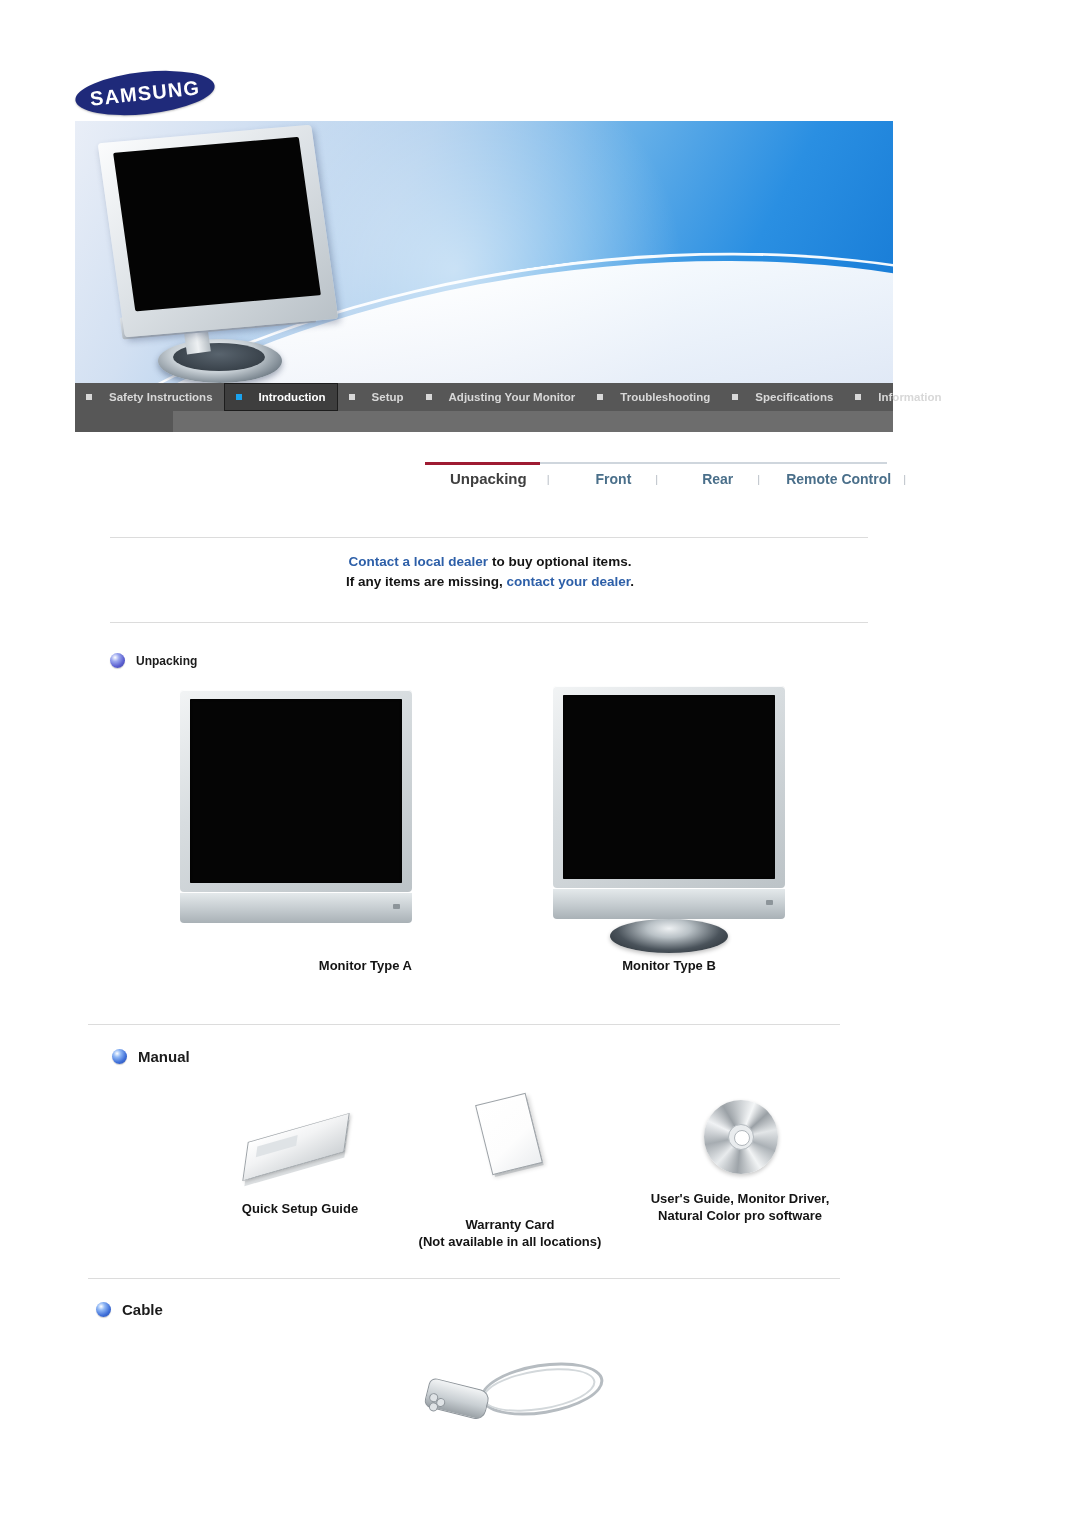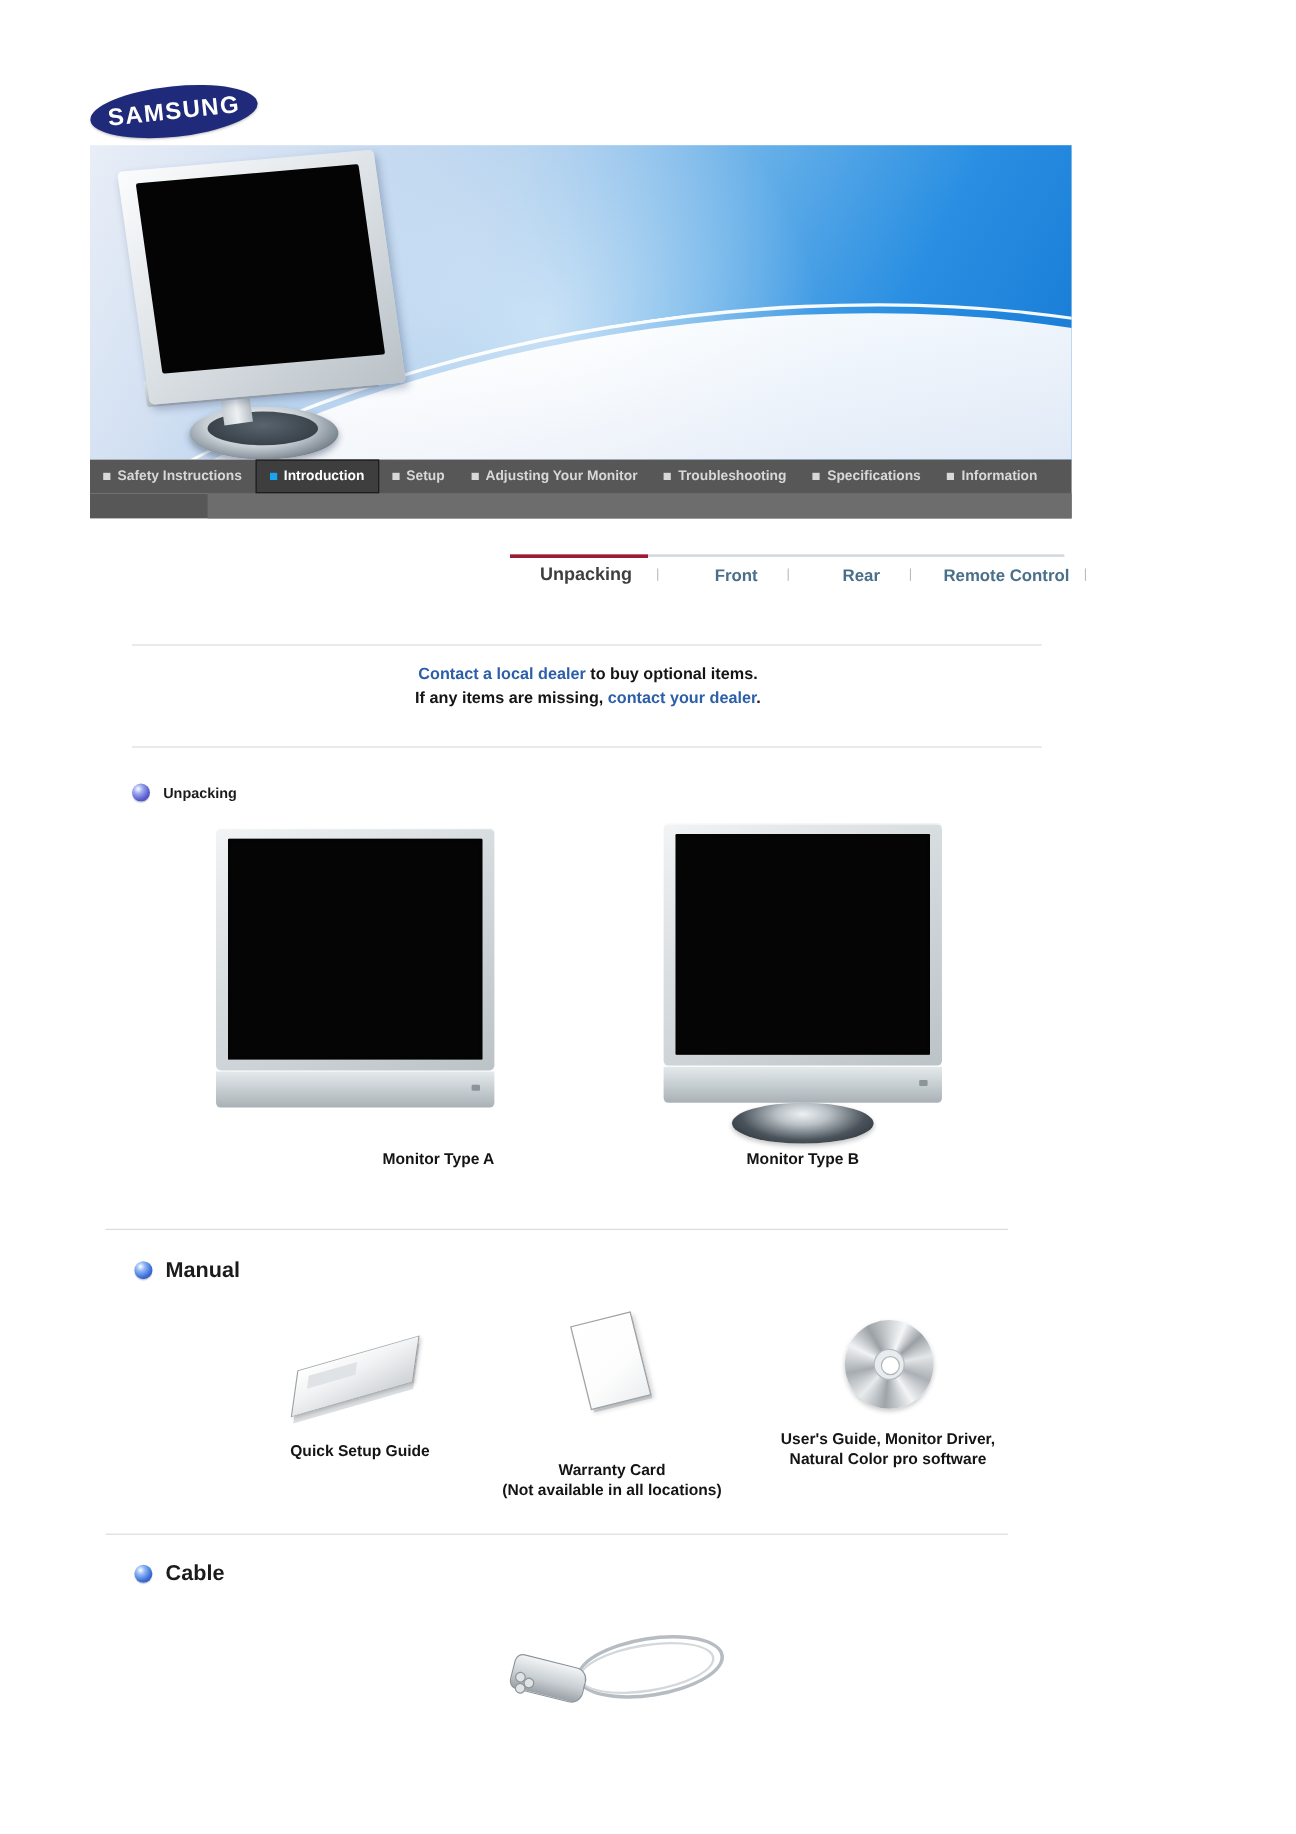--- a/index.html
+++ b/index.html
@@ -168,21 +168,21 @@
     top: 383px;
     width: 818px;
     height: 28px;
     background: #575757;
     display: flex;
     align-items: center;
   }
   .nav-item {
     display: flex;
     align-items: center;
-    gap: 6px;
+    gap: 17px;
     height: 28px;
     padding: 0 11px;
     color: #d8d8d8;
     font-size: 11.5px;
     font-weight: bold;
     white-space: nowrap;
     font-family: "Liberation Sans", sans-serif;
   }
   .nav-item.active {
     background: #3e3e3e;
@@ -305,21 +305,21 @@
   }
   .bullet.blue {
     background: radial-gradient(circle at 34% 30%, #ffffff 0%, #8fb7f5 26%, #3f6fd8 62%, #2647a5 100%);
   }
   .sect-label {
     font-size: 12px;
     font-weight: bold;
     color: #1b1b1b;
     font-family: "Liberation Sans", sans-serif;
   }
-  .sect-label.big { font-size: 18px; text-align: center; }
+  .sect-label.big { font-size: 15px; text-align: center; }
 
   
   .fig { position: absolute; }
   .mon {
     position: relative;
     width: 232px;
   }
   .mon-frame {
     width: 232px;
     height: 202px;
@@ -679,21 +679,21 @@
     <div class="cd"></div>
     <div class="cd-hub"></div>
     <div class="cd-hole"></div>
   </div>
   <div class="fig-caption" style="width:218px; margin-left:-59px; margin-top:8px;">
     <div>User's Guide, Monitor Driver,</div>
     <div>Natural Color pro software</div>
   </div>
 </div>
 
-<div class="sect" style="left:112px; top:1301px;">
+<div class="sect" style="left:96px; top:1301px;">
   <span class="bullet blue"></span>
   <span class="sect-label big">Cable</span>
 </div>
 
 <div class="fig" style="left:420px; top:1348px;">
   <div class="cable-wrap">
     <div class="cable-loop"></div>
     <div class="cable-loop2"></div>
     <div class="cable-plug"></div>
     <div class="cable-prongs">

